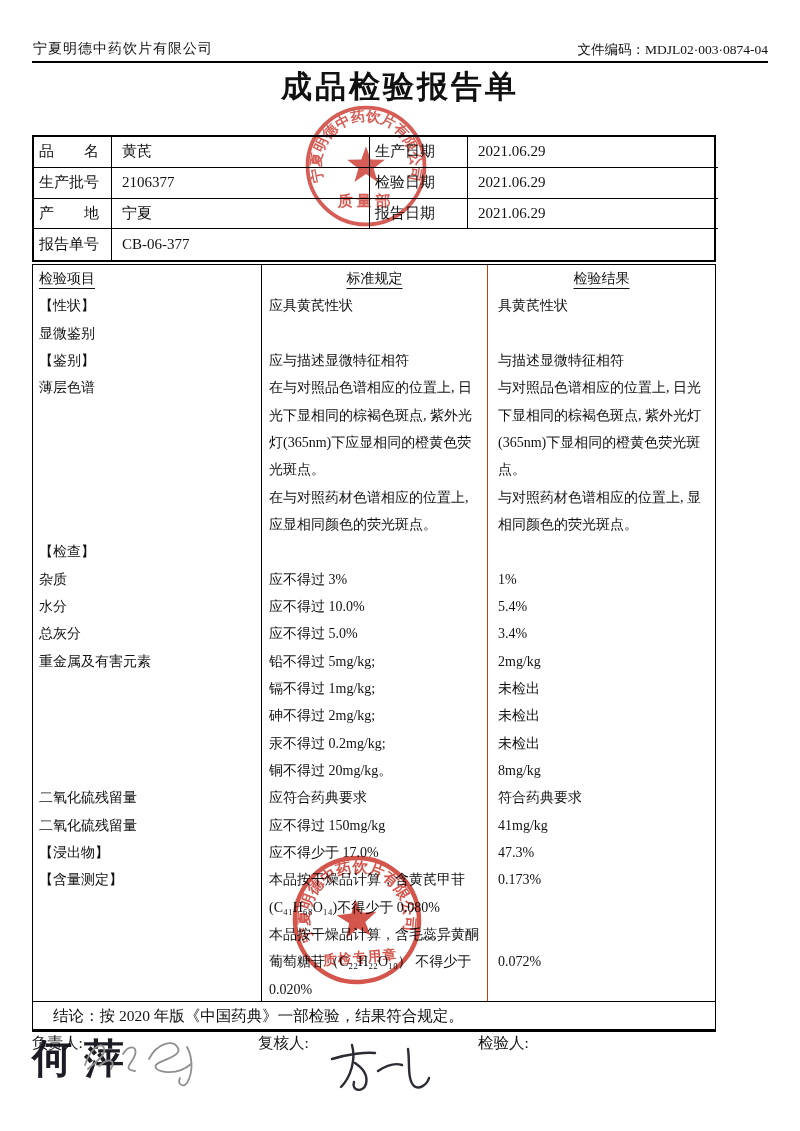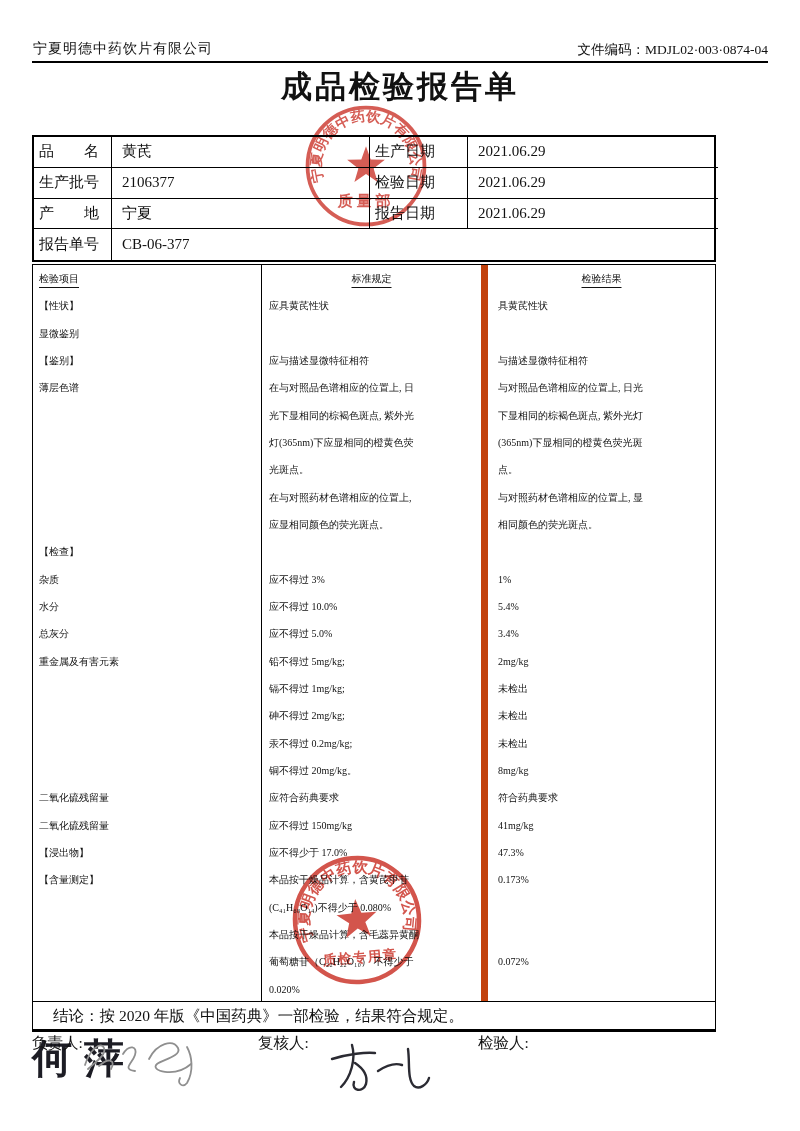--- a/index.html
+++ b/index.html
@@ -25,25 +25,25 @@
   .info .cell{border-right:1px solid #000; border-bottom:1px solid #000;
     display:flex; align-items:center; padding-left:10px; box-sizing:border-box;}
   .info .lab{padding-left:5px;}
   .info .nr{border-right:none;}
   .info .nb{border-bottom:none;}
   .info .span3{grid-column:2 / 5;}
   
   .maintable{
     position:absolute; left:32px; top:264px; width:684px; height:738px;
     border:1.6px solid #000; border-top:1px solid #000; box-sizing:border-box;
-    display:flex; font-size:10px;
+    display:flex; font-size:14px;
   }
   .mcol{box-sizing:border-box; overflow:hidden;}
   .c1{width:229px; border-right:1px solid #000;}
-  .c2{width:226px; border-right:7px solid #c2410c;}
+  .c2{width:226px; border-right:1px solid #c2410c;}
   .c3{flex:1;}
   .tline{height:27.33px; line-height:27.33px; white-space:nowrap; padding-left:7px;}
   .c1 .tline{padding-left:6px;}
   .c3 .tline{padding-left:10px;}
   .tline.th{text-align:left;}
   .c2 .tline.th,.c3 .tline.th{text-align:center; padding-left:0;}
   .hu{text-decoration:underline; text-underline-offset:5px;}
   
   .conclusion{
     position:absolute; left:32px; top:1002px; width:684px; height:30px;

